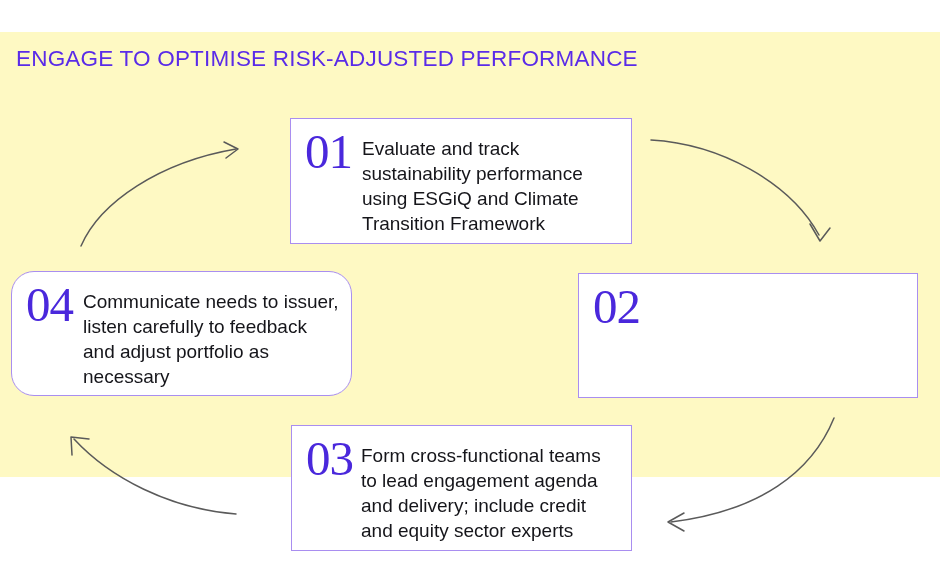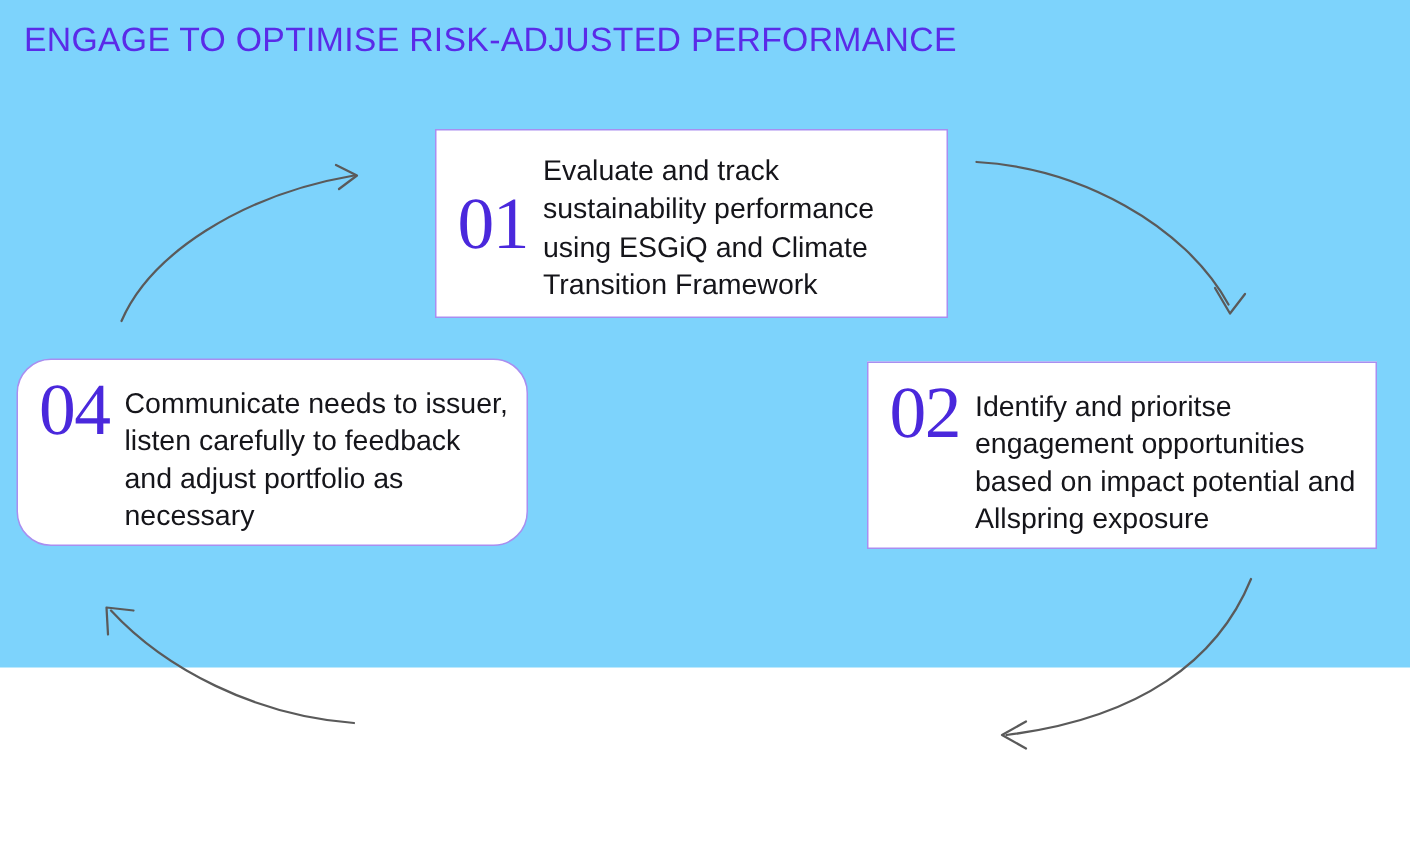--- a/index.html
+++ b/index.html
@@ -12,21 +12,22 @@
     height: 565px;
     background: #ffffff;
     font-family: "Liberation Sans", sans-serif;
     overflow: hidden;
   }
 
   #canvas {
     position: relative;
     width: 940px;
     height: 445px;
-    background: #7dd3fc;
+    background: #fef9c3;
+    margin-top: 32px;
   }
 
   
   #page-title {
     position: absolute;
     left: 16px;
     top: 14px;
     font-family: "Liberation Sans", sans-serif;
     font-size: 22.5px;
     letter-spacing: 0.2px;
@@ -68,21 +69,21 @@
 
   .step-text {
     font-family: "Liberation Sans", sans-serif;
     font-size: 19px;
     line-height: 1.32;
     color: #15151a;
     flex: 1 1 auto;
   }
 
   
-  #box-01 { left: 290px; top: 86px;  width: 342px; height: 126px; padding: 14px 10px 10px 14px; align-items: center; }
+  #box-01 { left: 290px; top: 86px;  width: 342px; height: 126px; padding: 14px 10px 10px 14px; }
   #box-02 { left: 578px; top: 241px; width: 340px; height: 125px; padding: 14px 10px 24px 14px; }
   #box-03 { left: 291px; top: 393px; width: 341px; height: 126px; padding: 14px 10px 10px 14px; }
   #box-04 { left: 11px;  top: 239px; width: 341px; height: 125px; padding: 14px 10px 10px 14px; border-radius: 23px; }
 
   #box-01 .step-num { margin-right: 10px; margin-top: -4px; }
   #box-02 .step-num { margin-right: 10px; margin-top: -4px; }
   #box-03 .step-num { margin-right: 8px;  margin-top: -4px; }
   #box-04 .step-num { margin-right: 10px; margin-top: -4px; }
 
   #box-01 .step-text { padding-top: 3px; }
@@ -120,22 +121,25 @@
     </g>
   </svg>
 
   <div class="step-box" id="box-01">
     <div class="step-num">01</div>
     <div class="step-text">Evaluate and track sustainability performance using ESGiQ and Climate Transition Framework</div>
   </div>
 
   <div class="step-box" id="box-02">
     <div class="step-num">02</div>
-    <div class="step-text">Identify and prioritse engagement opportunities based on impact potential and Allspring exposure</div>
   </div>
 
+  <div class="step-box" id="box-03">
+    <div class="step-num">03</div>
+    <div class="step-text">Form cross-functional teams to lead engagement agenda and delivery; include credit and equity sector experts</div>
+  </div>
 
   <div class="step-box" id="box-04">
     <div class="step-num">04</div>
     <div class="step-text">Communicate needs to issuer, listen carefully to feedback and adjust portfolio as necessary</div>
   </div>
 
 </div>
 
 </body></html>

